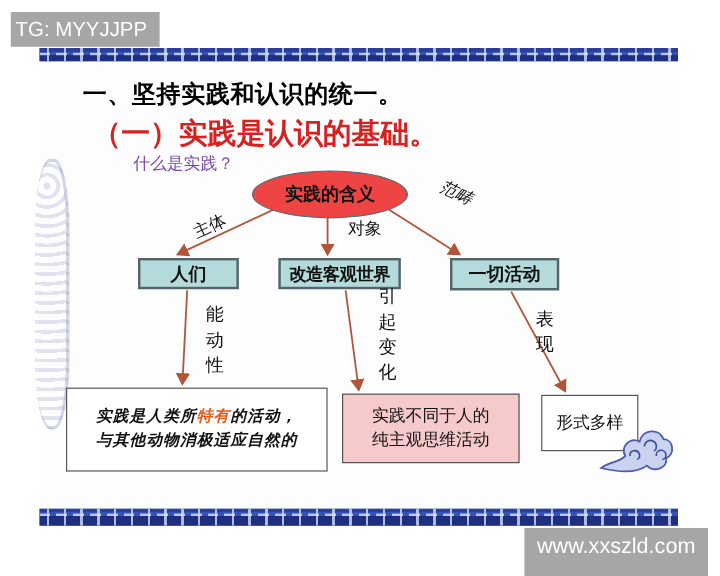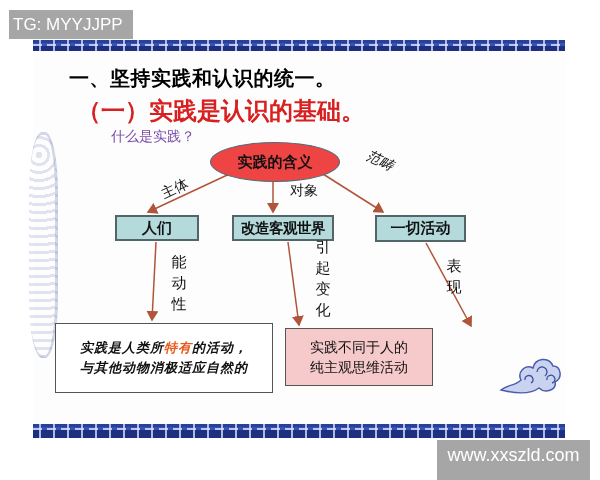--- a/index.html
+++ b/index.html
@@ -93,20 +93,21 @@
     </div>
   </div>
 
   <div class="result r-mid">
     <div>
       <span>实践不同于人的</span><br>
       <span>纯主观思维活动</span>
     </div>
   </div>
 
+  <div class="result r-right">形式多样</div>
 
   <svg class="cloud" viewBox="0 0 70 48">
     <path d="M6,40 C14,34 20,36 26,30 C22,22 30,14 38,18 C40,8 54,6 58,16 C66,16 68,28 60,32 C62,40 50,44 44,38 C36,44 22,44 6,40 Z" fill="#c9d2ef" stroke="#4a5cae" stroke-width="1.5"></path>
     <path d="M42,22 a5,5 0 1 1 8,4 M30,30 a4,4 0 1 1 6,3 M52,30 a4,4 0 1 1 5,3" fill="none" stroke="#3a4c9e" stroke-width="1.3"></path>
   </svg>
 
   <div class="band bottom"></div>
 </div>
 
 <div class="wm wm-top">TG: MYYJJPP</div>

